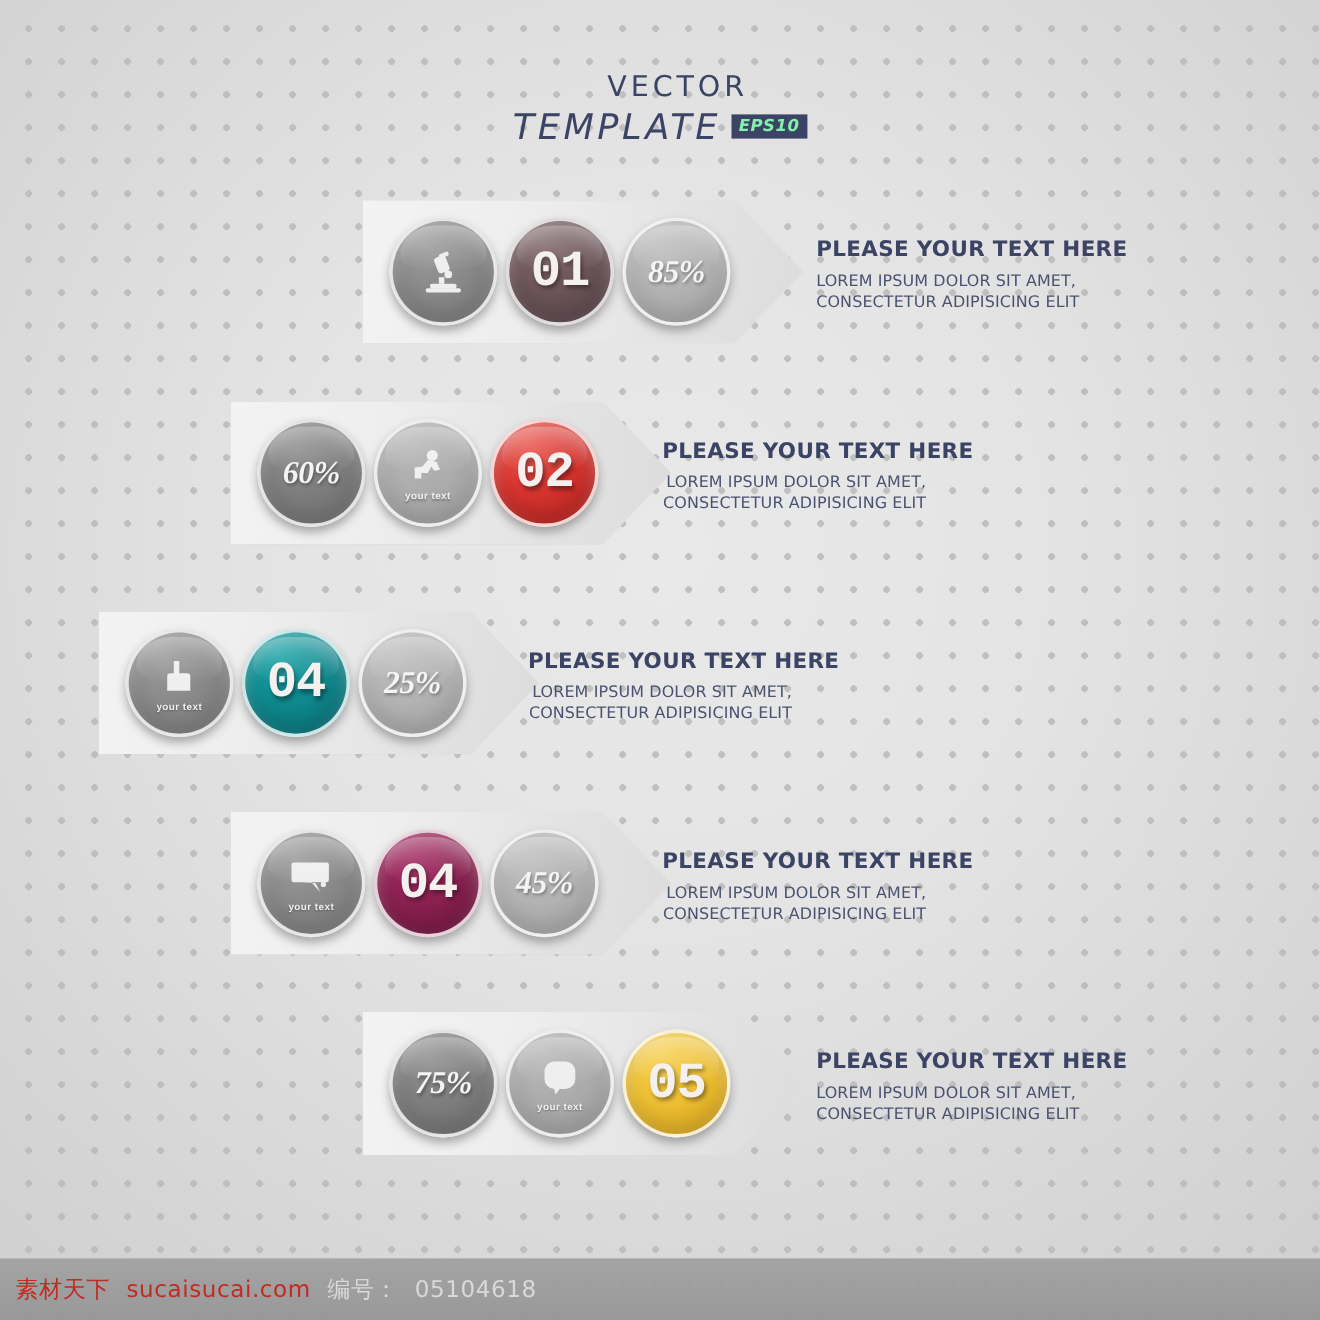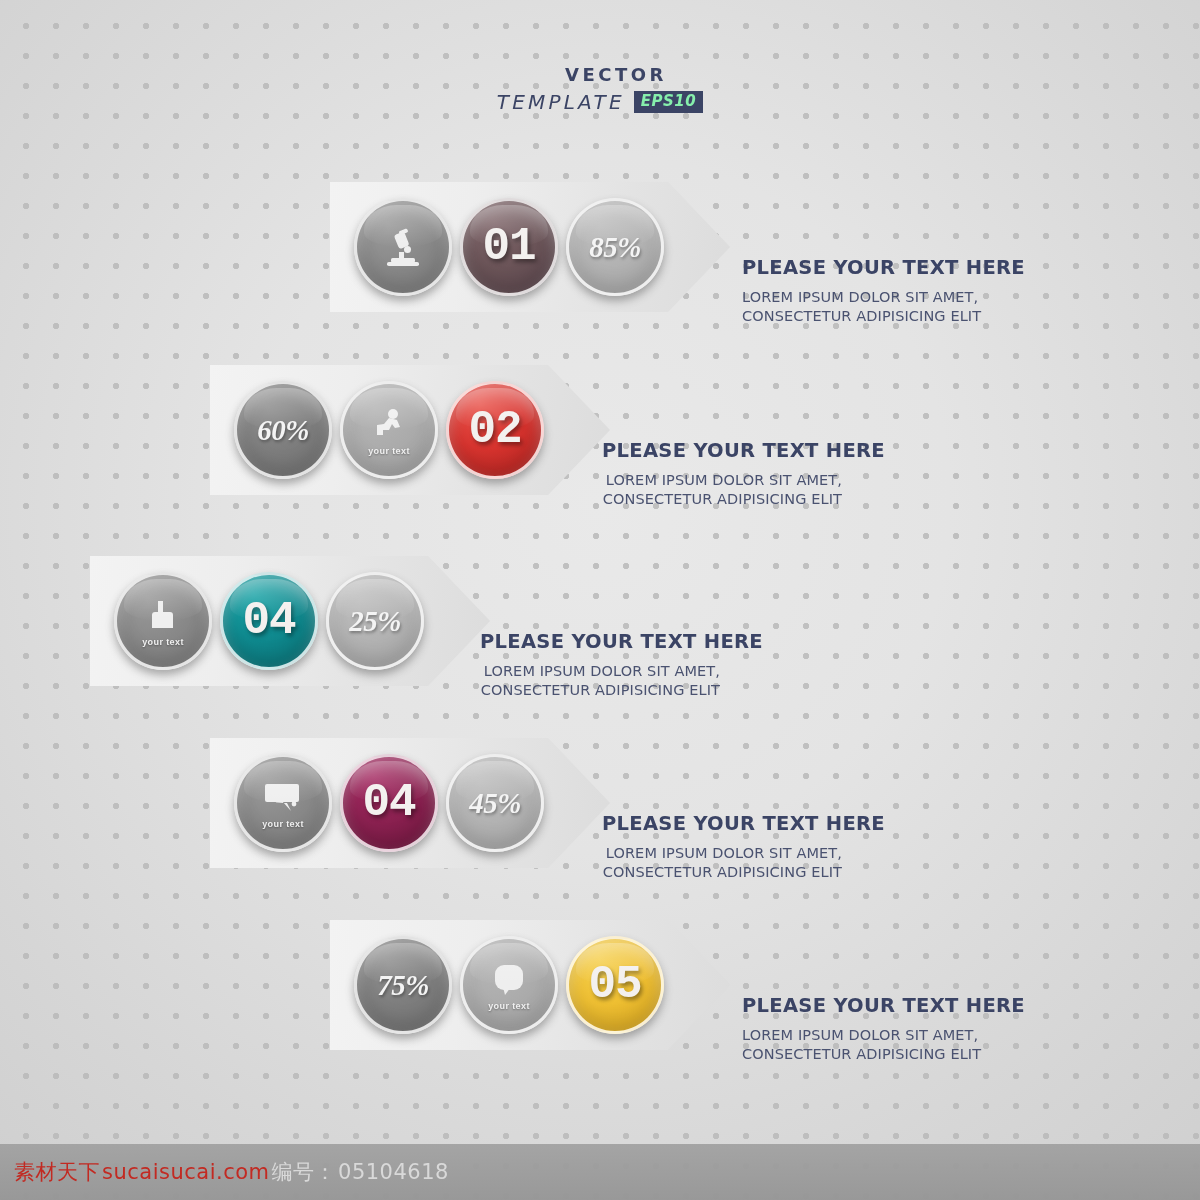--- a/index.html
+++ b/index.html
@@ -30,30 +30,30 @@
 
   
   #header {
     position:absolute; left:0; right:0; top:66px;
     text-align:center;
     color:#3b4465;
     line-height:1;
     z-index:6;
   }
   #header .l1 {
-    font-size:18px; font-weight:bold; letter-spacing:3.5px;
+    font-size:26px; font-weight:normal; letter-spacing:3.5px;
     font-family:"DejaVu Sans", sans-serif;
     margin-left:32px;
   }
   #header .l2row {
     margin-top:7px;
     display:flex; align-items:center; justify-content:center; gap:9px;
   }
   #header .l2 {
-    font-size:20px; letter-spacing:3.2px;
+    font-size:32px; letter-spacing:3.2px;
     font-family:"DejaVu Sans", sans-serif;
     font-style:italic; font-weight:300;
   }
   #header .eps {
     background:#3b4465; color:#86efac;
     font-size:15px; font-weight:bold; font-style:italic;
     padding:3px 7px 4px 7px;
     letter-spacing:.5px;
     font-family:"DejaVu Sans", sans-serif;
   }
@@ -127,38 +127,37 @@
     text-shadow:0 1px 2px rgba(0,0,0,.35);
   }
 
   
   .copy { position:absolute; top:32px; z-index:5; line-height:1.36; }
   .copy .title {
     font-size:19.5px; font-weight:bold;
     color:#3b4465; letter-spacing:.3px;
     font-family:"DejaVu Sans", sans-serif;
     white-space:nowrap;
-    margin-top:41px;
   }
   .copy .sub {
     margin-top:6px;
     font-size:14.5px; color:#4a5270;
     font-family:"DejaVu Sans", sans-serif;
     letter-spacing:.1px;
     white-space:nowrap;
   }
   .copy.ta-left  { text-align:left; }
   .copy.ta-right { text-align:right; }
 
   
   #footer {
     position:absolute; left:0; right:0; bottom:0; height:56px;
     background:linear-gradient(180deg, rgba(160,160,160,.92), rgba(150,150,150,.96));
     display:flex; align-items:center;
-    padding-left:14px; gap:2px;
+    padding-left:14px; gap:15px;
     z-index:8;
   }
   #footer span { color:#d9d9d9; font-size:21px; letter-spacing:.5px;
                  font-family:"DejaVu Sans", sans-serif; }
   #footer .red { color:#c22a22; }
 </style>
 </head>
 <body>
 
 <div id="canvas">

